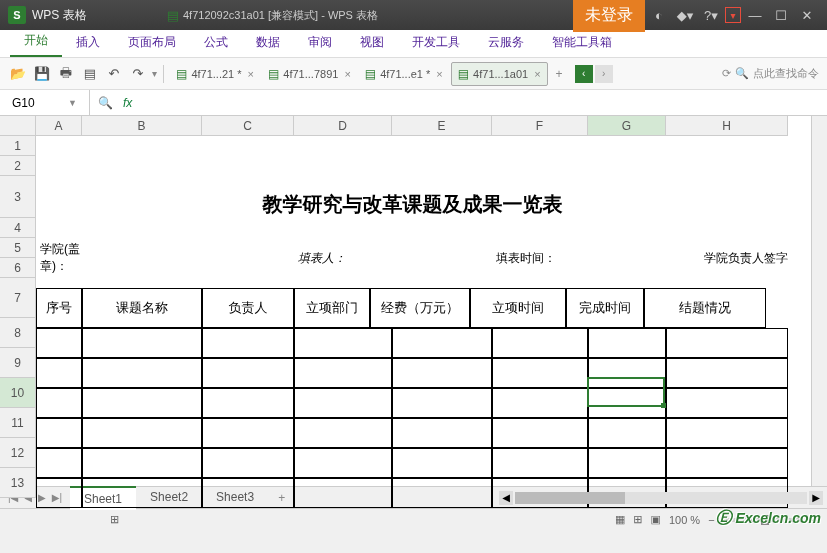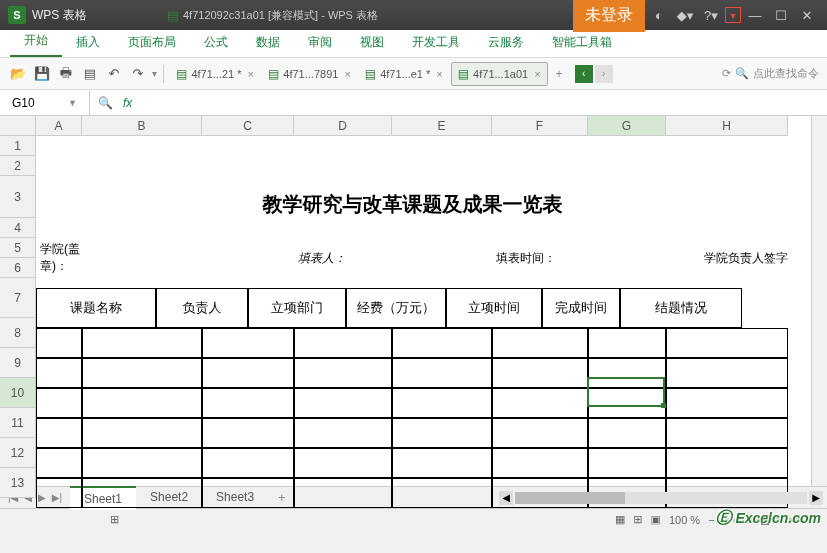--- a/index.html
+++ b/index.html
@@ -9,21 +9,21 @@
     .wps-logo { width: 18px; height: 18px; background: #2e7d32; border-radius: 2px; display: flex; align-items: center; justify-content: center; color: #fff; font-weight: bold; font-size: 11px; margin-right: 6px; }
     .title-text { font-size: 12px; color: #eee; }
     .title-doc { margin-left: 80px; font-size: 11px; color: #ccc; display: flex; align-items: center; gap: 4px; }
     .title-doc-icon { color: #2e7d32; font-size: 13px; }
     .title-right { margin-left: auto; display: flex; align-items: center; gap: 2px; }
     .login-btn { background: #e67e22; color: #fff; padding: 6px 12px; font-size: 16px; }
     .tb-icon { width: 24px; height: 24px; display: flex; align-items: center; justify-content: center; color: #ccc; cursor: pointer; font-size: 13px; }
     .tb-icon.red { color: #e74c3c; border: 1px solid #e74c3c; width: 16px; height: 16px; font-size: 10px; }
     
     .ribbon-tabs { height: 28px; background: #fff; display: flex; align-items: flex-end; border-bottom: 1px solid #ddd; padding-left: 10px; gap: 0; }
-    .ribbon-tab { padding: 6px 14px; font-size: 12px; color: #15803d; cursor: pointer; }
+    .ribbon-tab { padding: 6px 14px; font-size: 12px; color: #4c1d95; cursor: pointer; }
     .ribbon-tab.active { color: #2e7d32; border-bottom: 2px solid #2e7d32; font-weight: 500; }
     
     .toolbar { height: 32px; background: #f8f8f8; border-bottom: 1px solid #ddd; display: flex; align-items: center; padding: 0 8px; gap: 4px; }
     .tool-btn { width: 20px; height: 20px; display: flex; align-items: center; justify-content: center; cursor: pointer; font-size: 13px; color: #555; }
     .toolbar-sep { width: 1px; height: 18px; background: #ccc; margin: 0 2px; }
     .doc-tab { display: flex; align-items: center; gap: 4px; padding: 4px 6px; font-size: 11px; color: #555; cursor: pointer; border-radius: 2px; }
     .doc-tab.active { background: #e8f0e8; border: 1px solid #aaa; }
     .doc-tab-icon { color: #2e7d32; font-size: 12px; }
     .doc-close { color: #888; margin-left: 2px; font-size: 11px; }
     .nav-arrows { display: flex; gap: 2px; margin-left: 4px; }
@@ -201,23 +201,24 @@
       <div class="info-cell" style="width: 120px;"></div>
       <div class="info-cell" style="width: 92px;"></div>
       <div class="info-cell" style="width: 98px; font-style: italic;">填表人：</div>
       <div class="info-cell" style="width: 100px;"></div>
       <div class="info-cell" style="width: 96px;">填表时间：</div>
       <div class="info-cell" style="width: 78px;"></div>
       <div class="info-cell" style="width: 122px; justify-content: flex-end;">学院负责人签字</div>
     </div>
 
   <div class="table-hdr" id="table-hdr">
+      <div class="thdr" style="width: 46px;">序号</div>
       <div class="thdr" style="width: 120px;">课题名称</div>
       <div class="thdr" style="width: 92px;">负责人</div>
-      <div class="thdr" style="width: 98px;">立项部门</div>
+      <div class="thdr" style="width: 76px;">立项部门</div>
       <div class="thdr" style="width: 100px;">经费（万元）</div>
       <div class="thdr" style="width: 96px;">立项时间</div>
       <div class="thdr" style="width: 78px;">完成时间</div>
       <div class="thdr" style="width: 122px;">结题情况</div>
     </div>
   <div id="table-body">
       <div class="table-row" style="top: 212px;">
         <div class="tcell" style="width: 46px;"></div>
         <div class="tcell" style="width: 120px;"></div>
         <div class="tcell" style="width: 92px;"></div>

